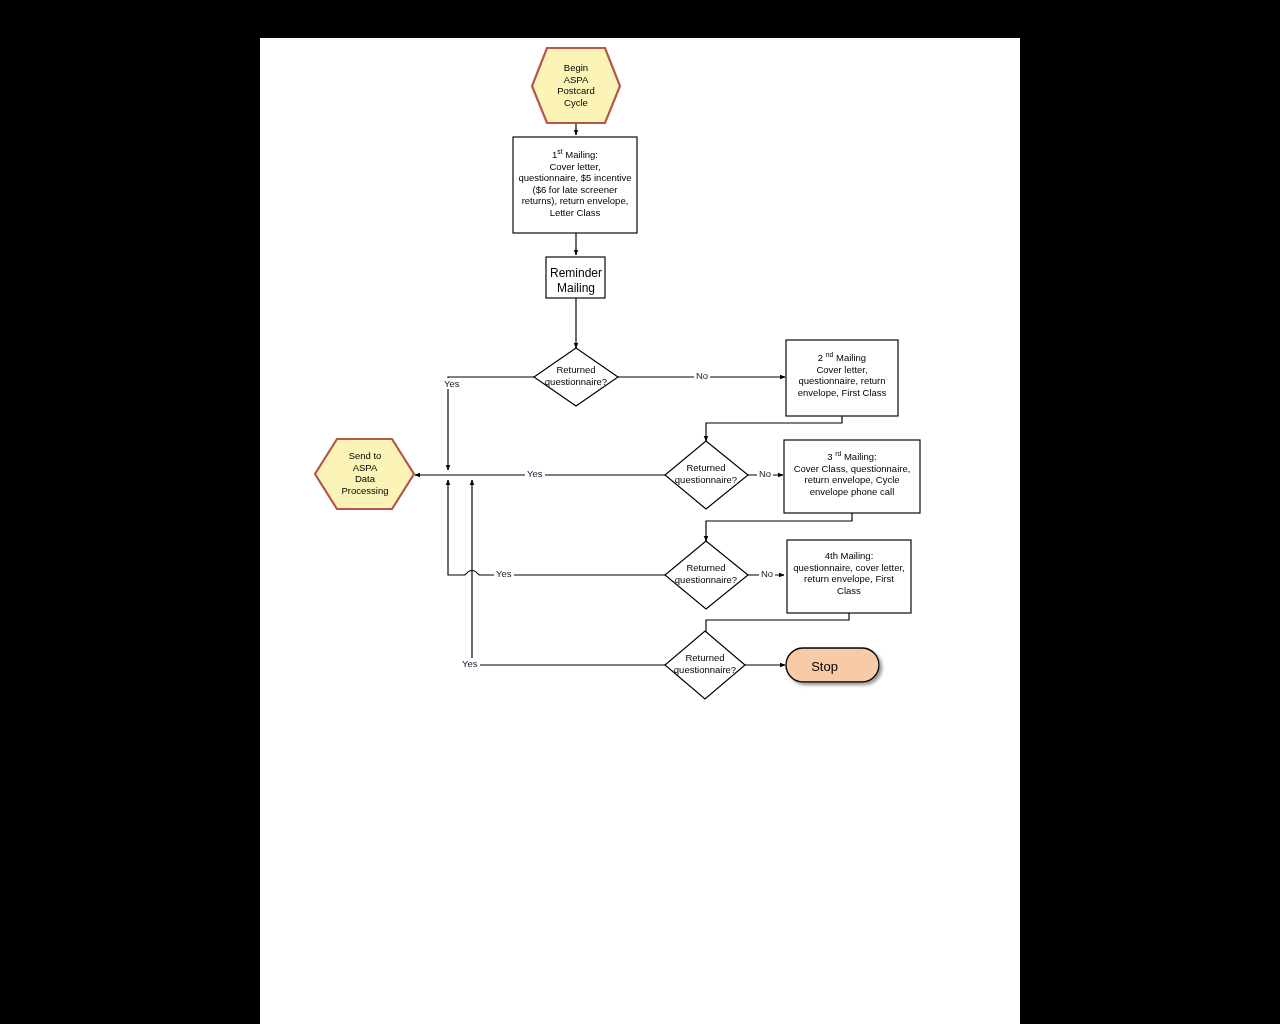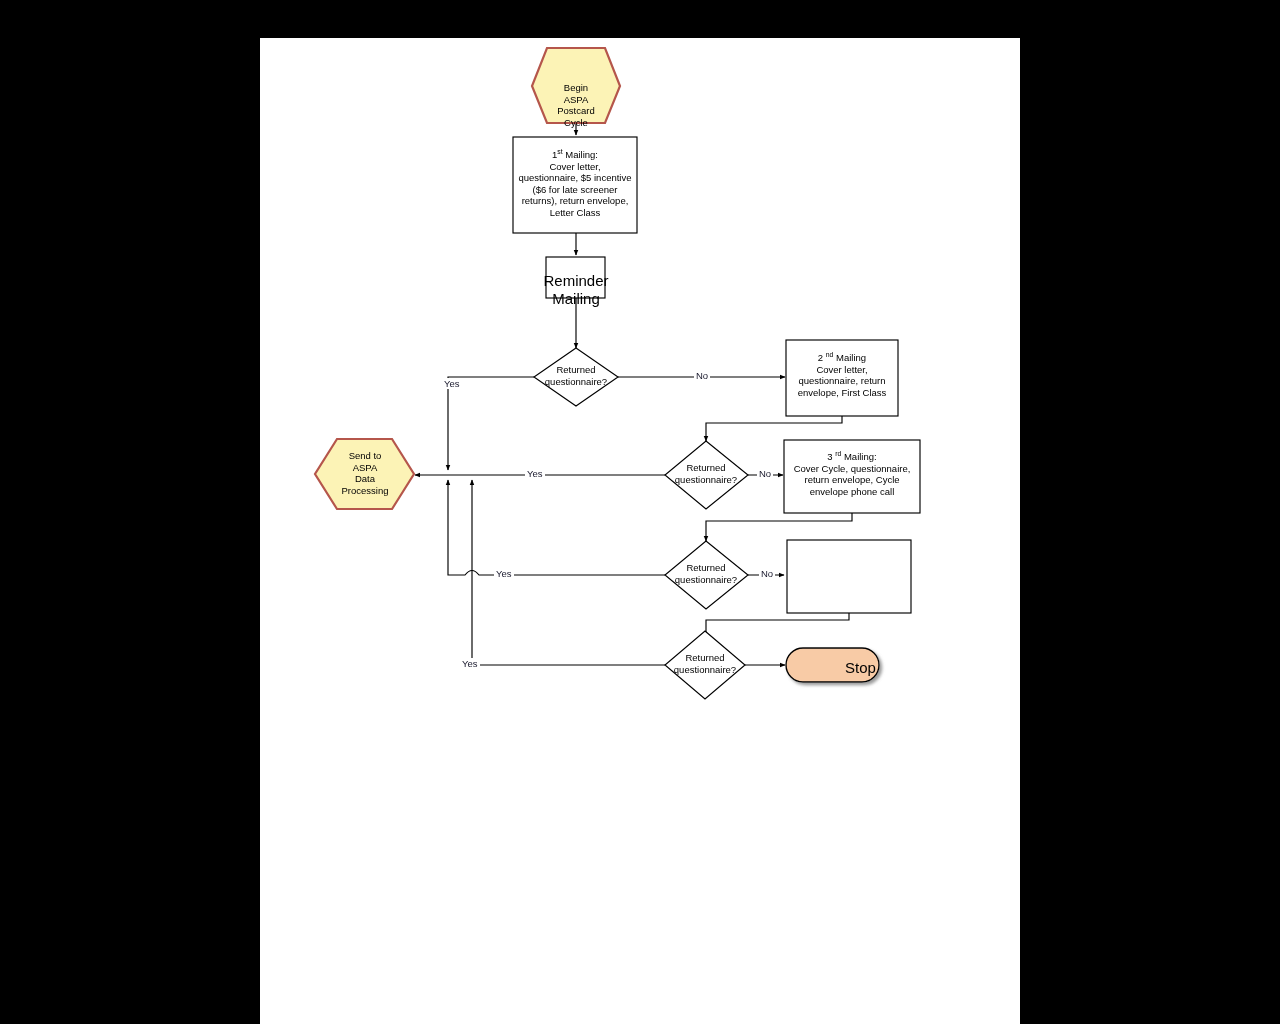--- a/index.html
+++ b/index.html
@@ -119,37 +119,37 @@
 
     <polygon points="706,541 748,575 706,609 665,575" fill="#FFFFFF" stroke="#000000" stroke-width="1.15"></polygon>
 
     <rect x="787" y="540" width="124" height="73" fill="#FFFFFF" stroke="#000000" stroke-width="1.15"></rect>
 
     <polygon points="705,631 745,665 705,699 665,665" fill="#FFFFFF" stroke="#000000" stroke-width="1.15"></polygon>
 
     <rect x="786" y="648" width="93" height="34" rx="17" ry="17" fill="#F8CBA6" stroke="#000000" stroke-width="1.4" filter="url(#softshadow)"></rect>
   </svg>
 
-  <div class="node-label" style="left:532px; top:62px; width:88px; font-size:9.5px;margin-top:20px;">
+  <div class="node-label" style="left:532px; top:62px; width:88px; font-size:9.5px;">
     <div>Begin</div>
     <div class="bold">ASPA</div>
     <div>Postcard</div>
     <div>Cycle</div>
   </div>
 
   <div class="node-label" style="left:513px; top:148px; width:124px; font-size:9.5px;">
     <div><span>1</span><sup>st</sup><span> Mailing:</span></div>
     <div>Cover letter,</div>
     <div>questionnaire, $5 incentive</div>
     <div>($6 for late screener</div>
     <div>returns), return envelope,</div>
     <div>Letter Class</div>
   </div>
 
-  <div class="node-label" style="left:541px; top:272px; width:70px; font-size:15px;">
+  <div class="node-label" style="left:541px; top:266px; width:70px; font-size:12px;">
     <div>Reminder</div>
     <div>Mailing</div>
   </div>
 
   <div class="node-label" style="left:527px; top:364px; width:98px; font-size:9.5px;">
     <div>Returned</div>
     <div>questionnaire?</div>
   </div>
 
   <div class="node-label" style="left:786px; top:351px; width:112px; font-size:9.5px;">
@@ -159,44 +159,50 @@
     <div>envelope, First Class</div>
   </div>
 
   <div class="node-label" style="left:657px; top:462px; width:98px; font-size:9.5px;">
     <div>Returned</div>
     <div>questionnaire?</div>
   </div>
 
   <div class="node-label" style="left:784px; top:450px; width:136px; font-size:9.5px;">
     <div><span>3 </span><sup>rd</sup><span> Mailing:</span></div>
-    <div>Cover Cycle, questionnaire,</div>
+    <div>Cover Class, questionnaire,</div>
     <div>return envelope, Cycle</div>
     <div>envelope phone call</div>
   </div>
 
   <div class="node-label" style="left:320px; top:450px; width:90px; font-size:9.5px;">
     <div>Send to</div>
     <div class="bold">ASPA</div>
     <div>Data</div>
     <div>Processing</div>
   </div>
 
   <div class="node-label" style="left:657px; top:562px; width:98px; font-size:9.5px;">
     <div>Returned</div>
     <div>questionnaire?</div>
   </div>
 
+  <div class="node-label" style="left:787px; top:550px; width:124px; font-size:9.5px;">
+    <div>4th Mailing:</div>
+    <div>questionnaire, cover letter,</div>
+    <div>return envelope, First</div>
+    <div>Class</div>
+  </div>
 
   <div class="node-label" style="left:656px; top:652px; width:98px; font-size:9.5px;">
     <div>Returned</div>
     <div>questionnaire?</div>
   </div>
 
-  <div class="node-label" style="left:786px; top:659px; width:77px; font-size:15px;margin-left:36px;">
+  <div class="node-label" style="left:786px; top:659px; width:77px; font-size:13px;">
     <div>Stop</div>
   </div>
 
   <div class="edge-label" style="left:442px; top:378px;">Yes</div>
   <div class="edge-label" style="left:694px; top:370px;">No</div>
 
   <div class="edge-label" style="left:525px; top:468px;">Yes</div>
   <div class="edge-label" style="left:757px; top:468px;">No</div>
 
   <div class="edge-label" style="left:494px; top:568px;">Yes</div>

